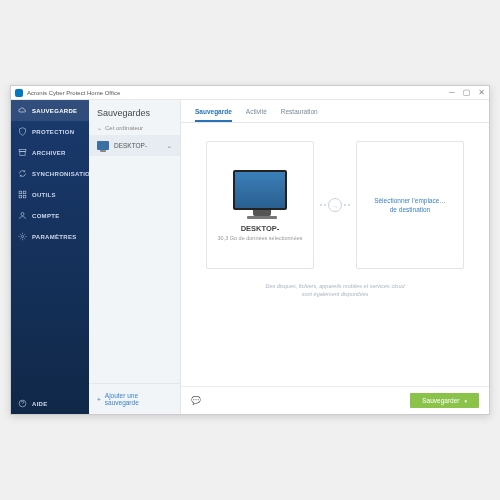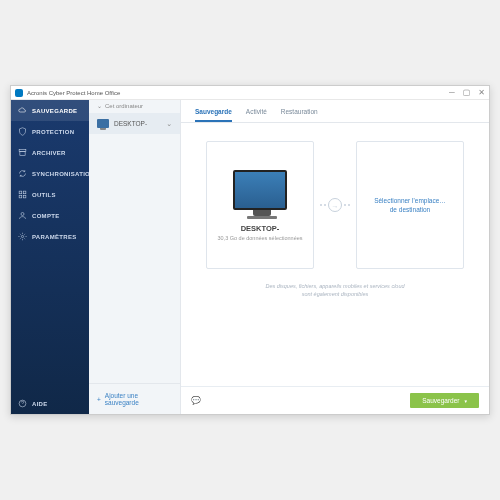--- a/index.html
+++ b/index.html
@@ -136,20 +136,21 @@
             <svg viewBox="0 0 24 24">
               <circle cx="12" cy="12" r="9"></circle>
               <path d="M9 9a3 3 0 116 0c0 2-3 2-3 4M12 17h0"></path>
             </svg>
           </span>
         <span>AIDE</span>
       </div>
     </div>
 
     <div class="panel">
+      <div class="panel-head">Sauvegardes</div>
       <div class="panel-sub">
         <span class="chev">⌄</span>
         <span>Cet ordinateur</span>
       </div>
       <div class="device">
         <div class="dev-mon"></div>
         <div class="dev-name">DESKTOP-</div>
         <div class="dev-chev">⌄</div>
       </div>
       <div class="panel-spacer"></div>

